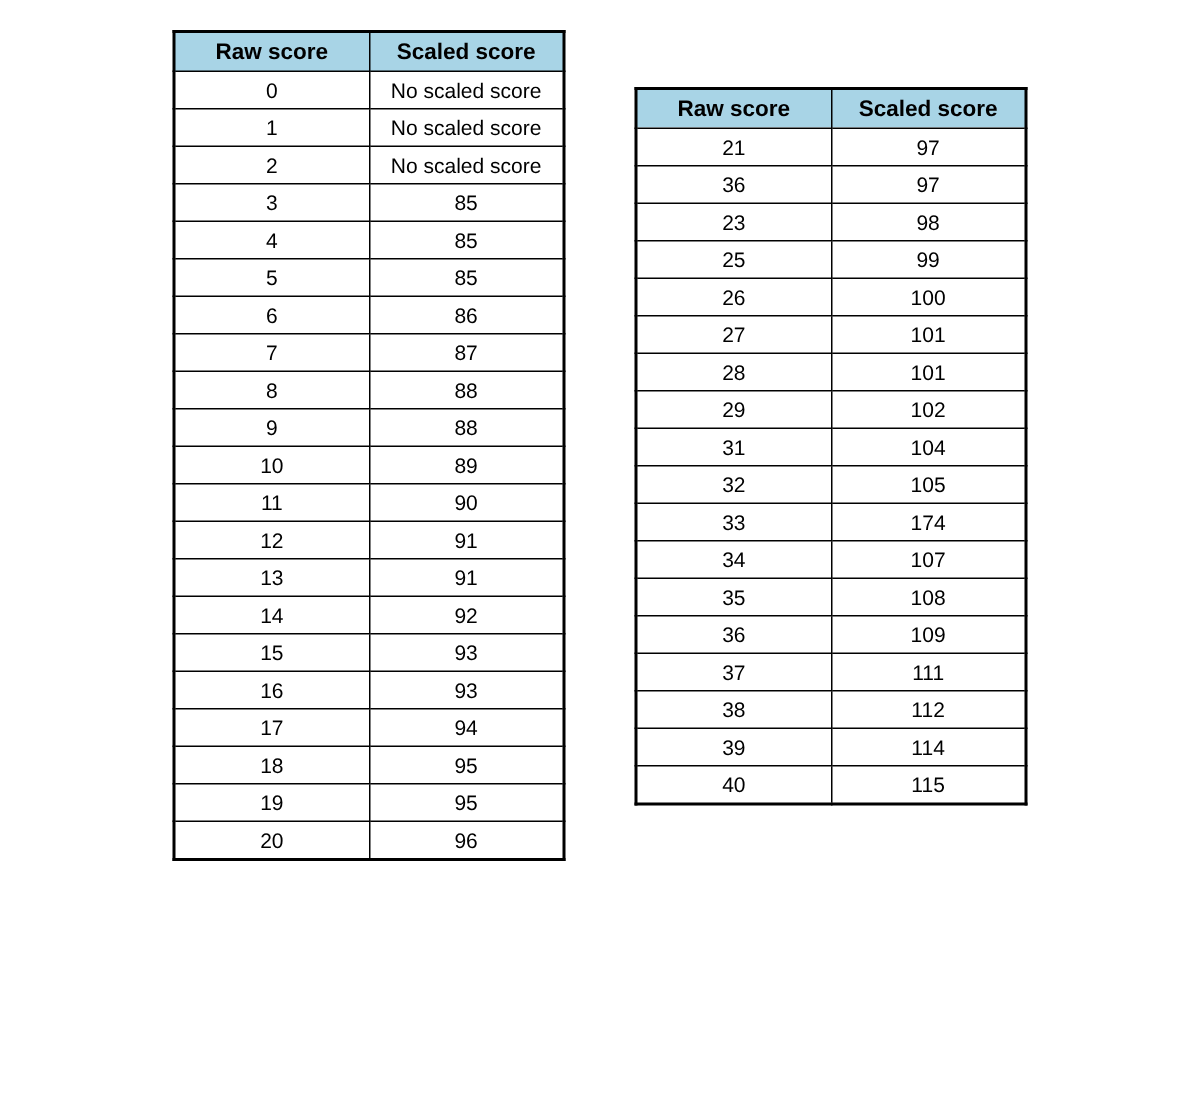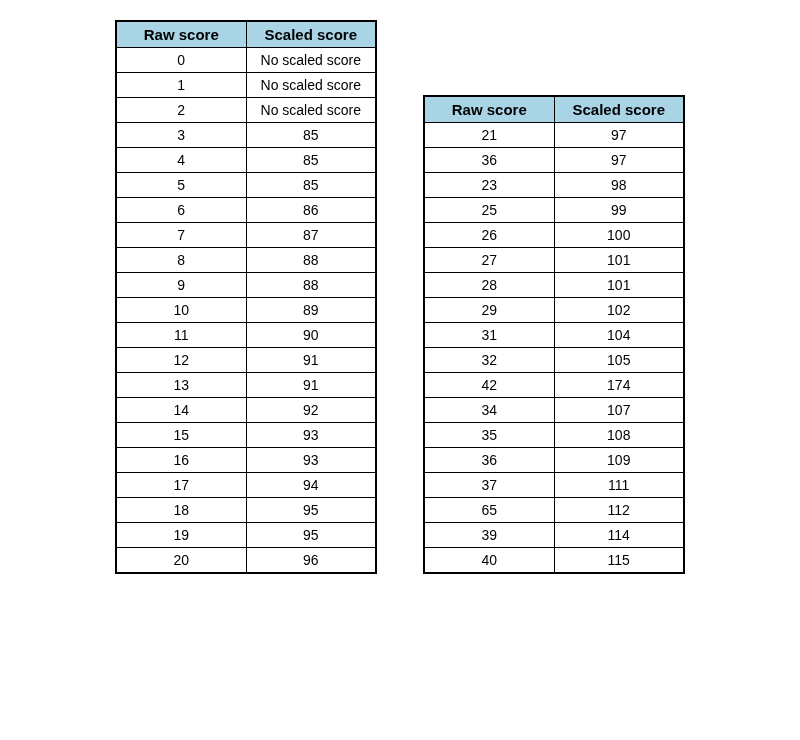--- a/index.html
+++ b/index.html
@@ -10,21 +10,21 @@
       display: flex;
       justify-content: center;
       align-items: flex-start;
       padding: 20px;
       width: 800px;
       min-height: 740px;
     }
     .tables-container {
       display: flex;
       gap: 46px;
-      align-items: flex-end;
+      align-items: center;
     }
     table {
       border-collapse: collapse;
       border: 2px solid #000;
     }
     th, td {
       border: 1px solid #000;
       padding: 4px 12px;
       text-align: center;
       min-width: 130px;
@@ -190,41 +190,41 @@
         </tr>
         <tr>
           <td>31</td>
           <td>104</td>
         </tr>
         <tr>
           <td>32</td>
           <td>105</td>
         </tr>
         <tr>
-          <td>42</td>
+          <td>33</td>
           <td>174</td>
         </tr>
         <tr>
           <td>34</td>
           <td>107</td>
         </tr>
         <tr>
           <td>35</td>
           <td>108</td>
         </tr>
         <tr>
           <td>36</td>
           <td>109</td>
         </tr>
         <tr>
           <td>37</td>
           <td>111</td>
         </tr>
         <tr>
-          <td>65</td>
+          <td>38</td>
           <td>112</td>
         </tr>
         <tr>
           <td>39</td>
           <td>114</td>
         </tr>
         <tr>
           <td>40</td>
           <td>115</td>
         </tr>

